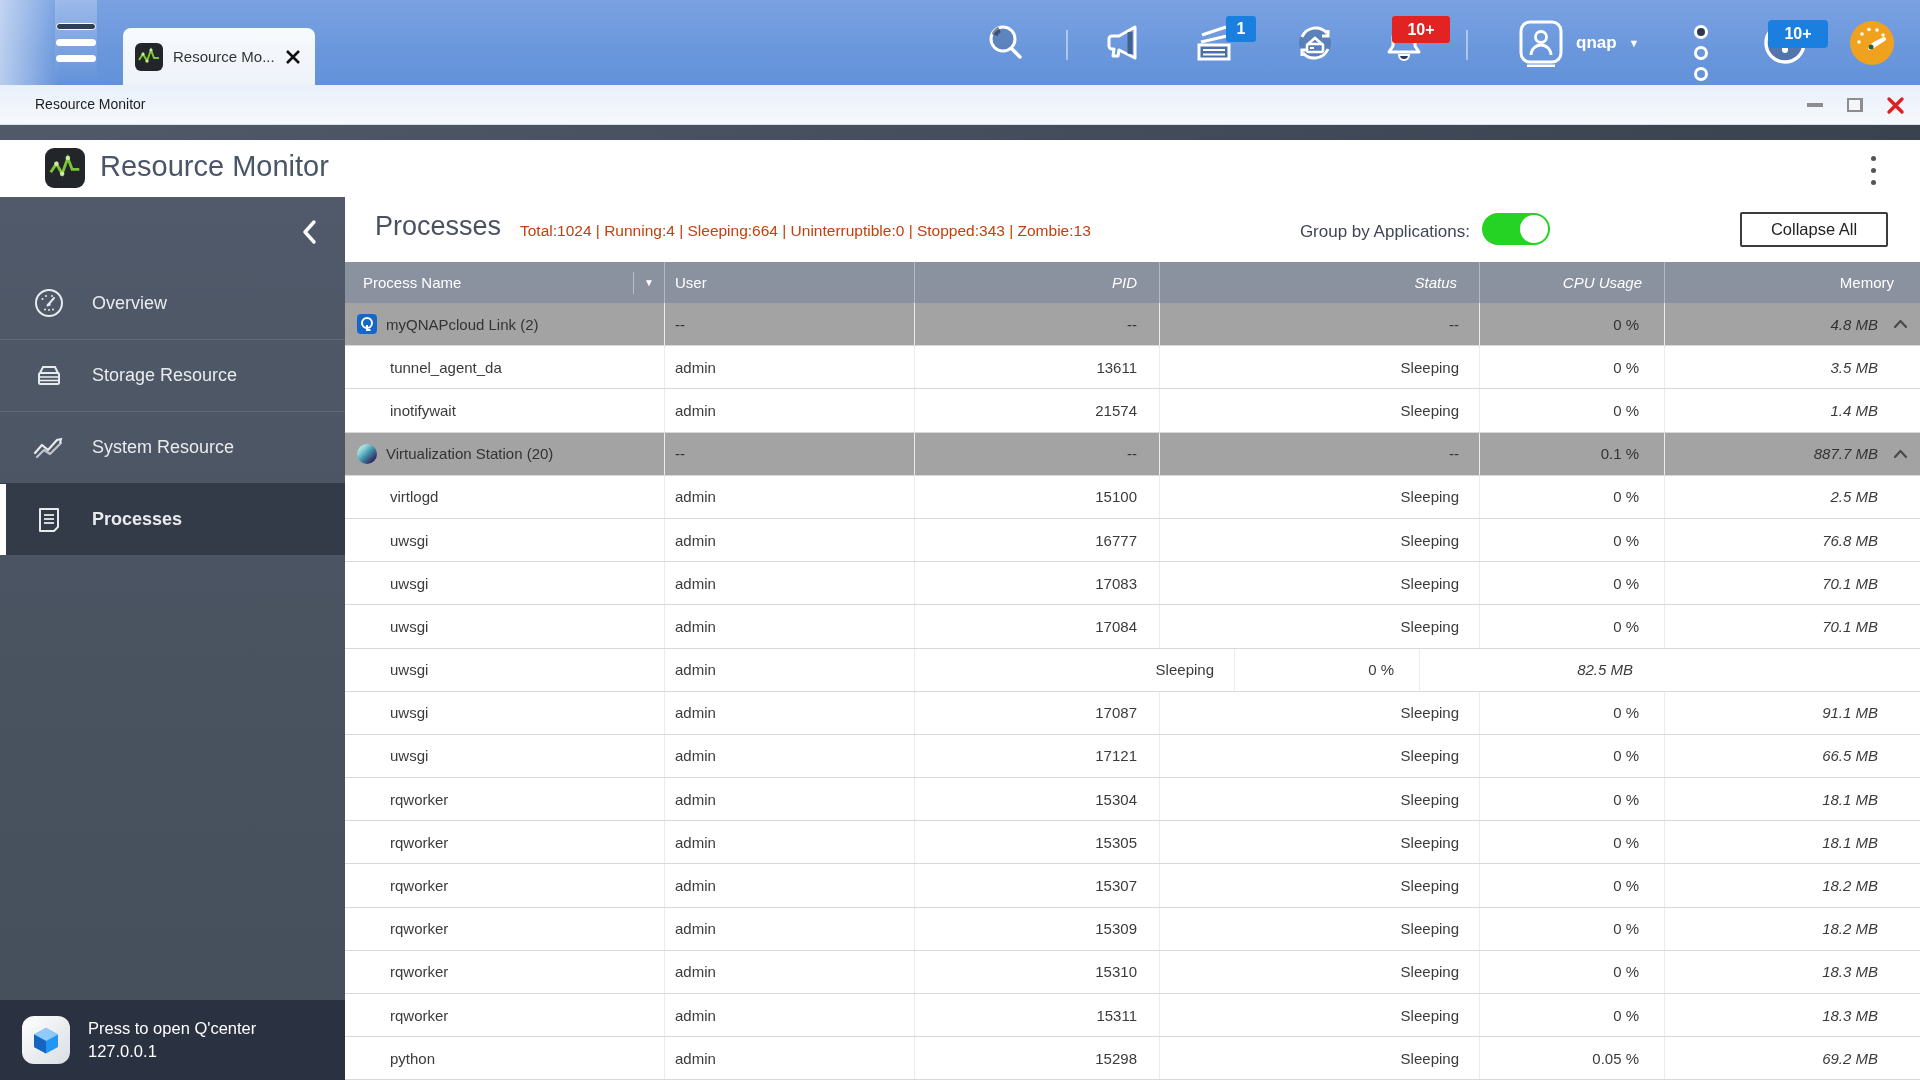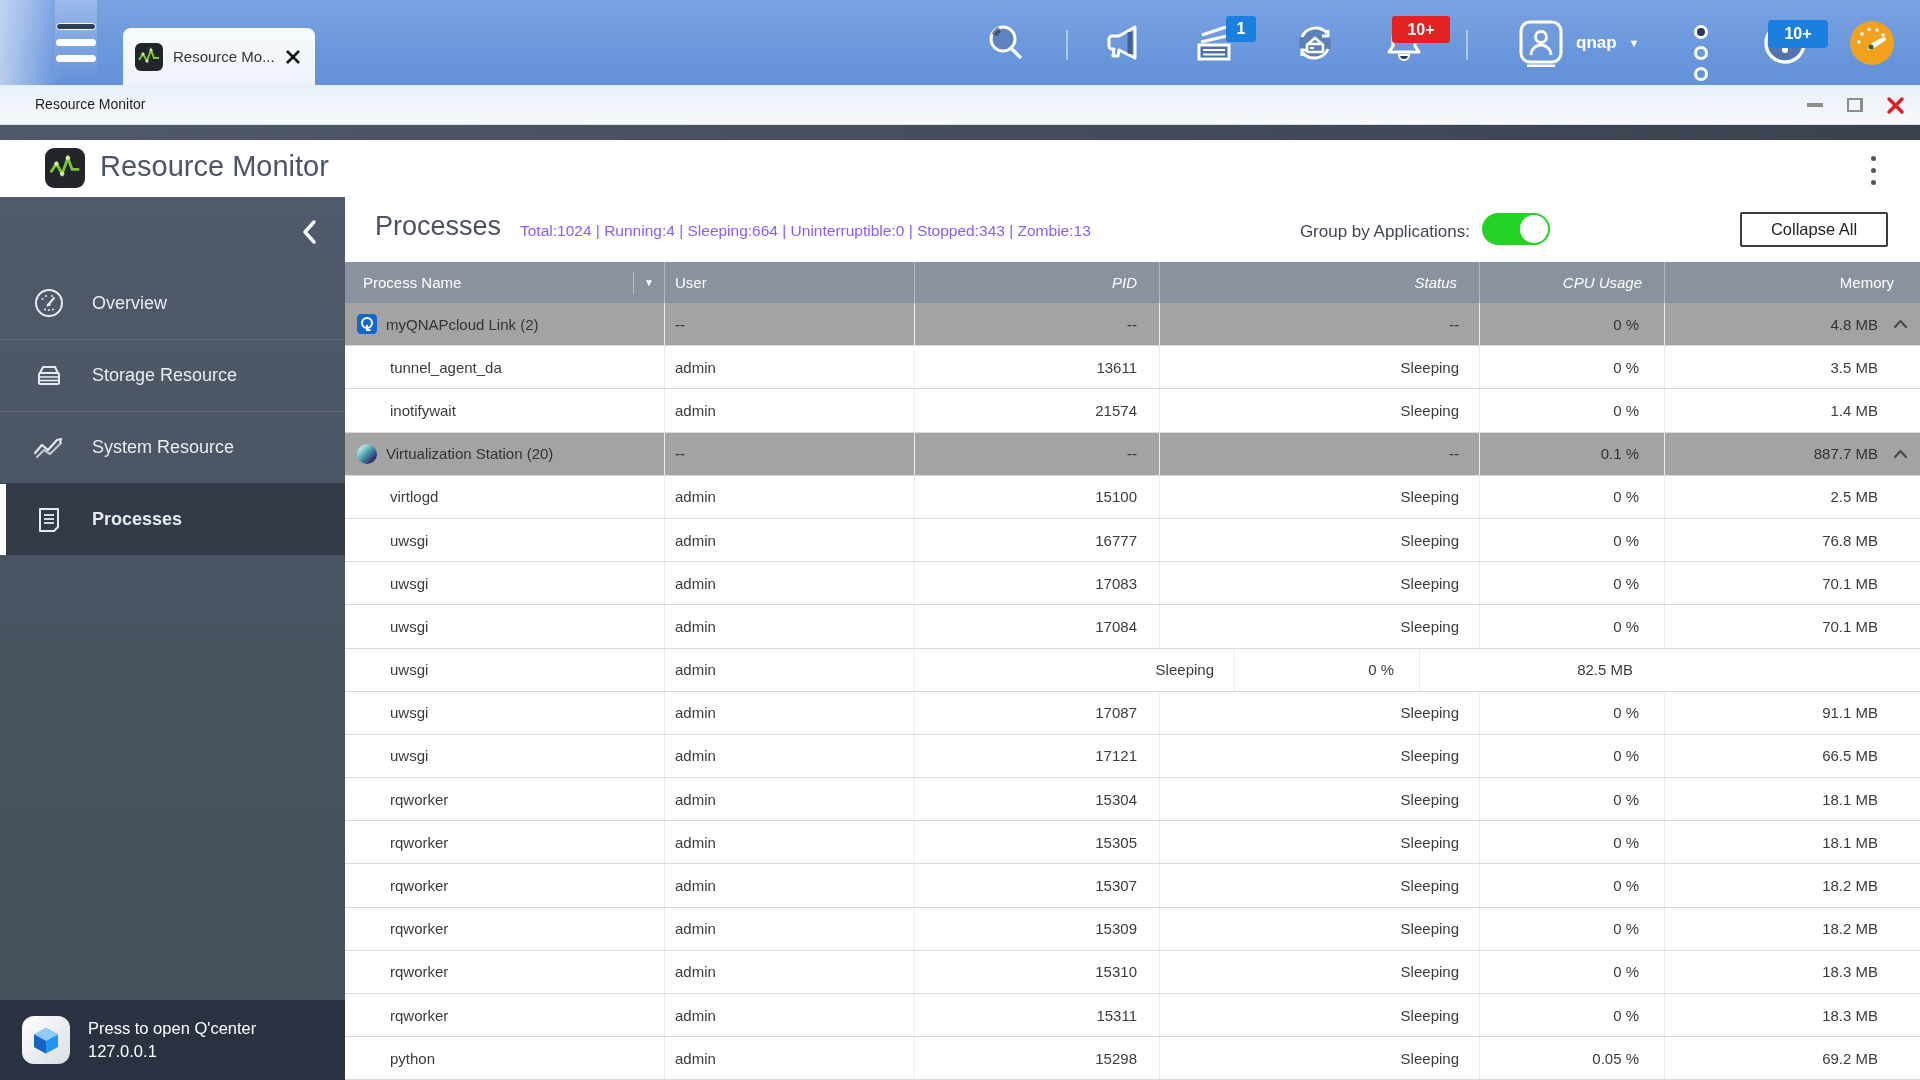--- a/index.html
+++ b/index.html
@@ -74,36 +74,36 @@
 
   .qcenter { position:absolute; left:0; bottom:0; width:345px; height:80px; background:#2a3140;
     display:flex; align-items:center; padding-left:22px; gap:18px; cursor:pointer; }
   .qc-icon { width:48px; height:48px; border-radius:12px; background:linear-gradient(135deg,#ffffff,#d9dde3); display:flex; align-items:center; justify-content:center; }
   .qc-text { color:#fff; font-size:16.5px; line-height:23px; }
 
   
   .content { position:absolute; left:345px; top:197px; width:1575px; height:883px; background:#fff; overflow:hidden; }
   .proc-head { position:absolute; left:0; top:0; width:1575px; height:65px; }
   .proc-title { position:absolute; left:30px; top:14px; font-size:27px; color:#4a5261; }
-  .proc-stats { position:absolute; left:175px; top:25px; font-size:15.5px; color:#8b5cf6; }
+  .proc-stats { position:absolute; left:175px; top:25px; font-size:15.5px; color:#c2410c; }
   .groupby { position:absolute; right:450px; top:25px; font-size:17px; color:#3f4654; }
   .toggle { position:absolute; right:370px; top:16px; width:68px; height:32px; border-radius:16px; background:#25d325; cursor:pointer; }
   .toggle .knob { position:absolute; right:2px; top:2px; width:28px; height:28px; border-radius:50%; background:#fff; }
   .collapse-all { position:absolute; right:32px; top:15px; width:148px; height:35px; background:#fff;
     border:2px solid #3c3c3c; border-radius:2px; font-size:16.5px; color:#222; display:flex; align-items:center; justify-content:center; cursor:pointer; }
 
   
   .thead { position:absolute; left:0; top:65px; width:1575px; height:41px; background:#8a919f; display:flex; color:#fff; font-size:15px; }
   .thead .hcell { display:flex; align-items:center; border-right:1px solid rgba(255,255,255,.35);gap:28px; }
   .thead .hcell:last-child { border-right:none; }
   .tbody { position:absolute; left:0; top:106px; width:1575px; height:777px; }
   .trow { display:flex; height:43.2px; background:#fff; border-bottom:1px solid #d9d9d9; font-size:15px; color:#3b3b3b; cursor:default; }
   .trow.group { background:#a3a3a3; color:#333; }
   .cell { display:flex; align-items:center; border-right:1px solid #ececec; }
-  .cell:last-child { border-right:none; }
+  .cell:last-child { border-right:none;font-style:italic; }
   .c-name   { width:320px; padding-left:12px; gap:9px; }
   .trow:not(.group) .c-name { padding-left:45px; }
   .c-user   { width:250px; padding-left:10px; }
   .c-pid    { width:245px; justify-content:flex-end; padding-right:22px; }
   .c-status { width:320px; justify-content:flex-end; padding-right:20px; }
   .c-cpu    { width:185px; justify-content:flex-end; padding-right:25px; }
   .c-mem    { width:255px; justify-content:flex-end; padding-right:42px; position:relative; }
   .thead .c-name { padding-left:18px; justify-content:space-between; padding-right:10px; }
   .thead .c-pid, .thead .c-status, .thead .c-cpu { padding-right:22px;font-style:italic; }
   .thead .c-mem { padding-right:26px; }

